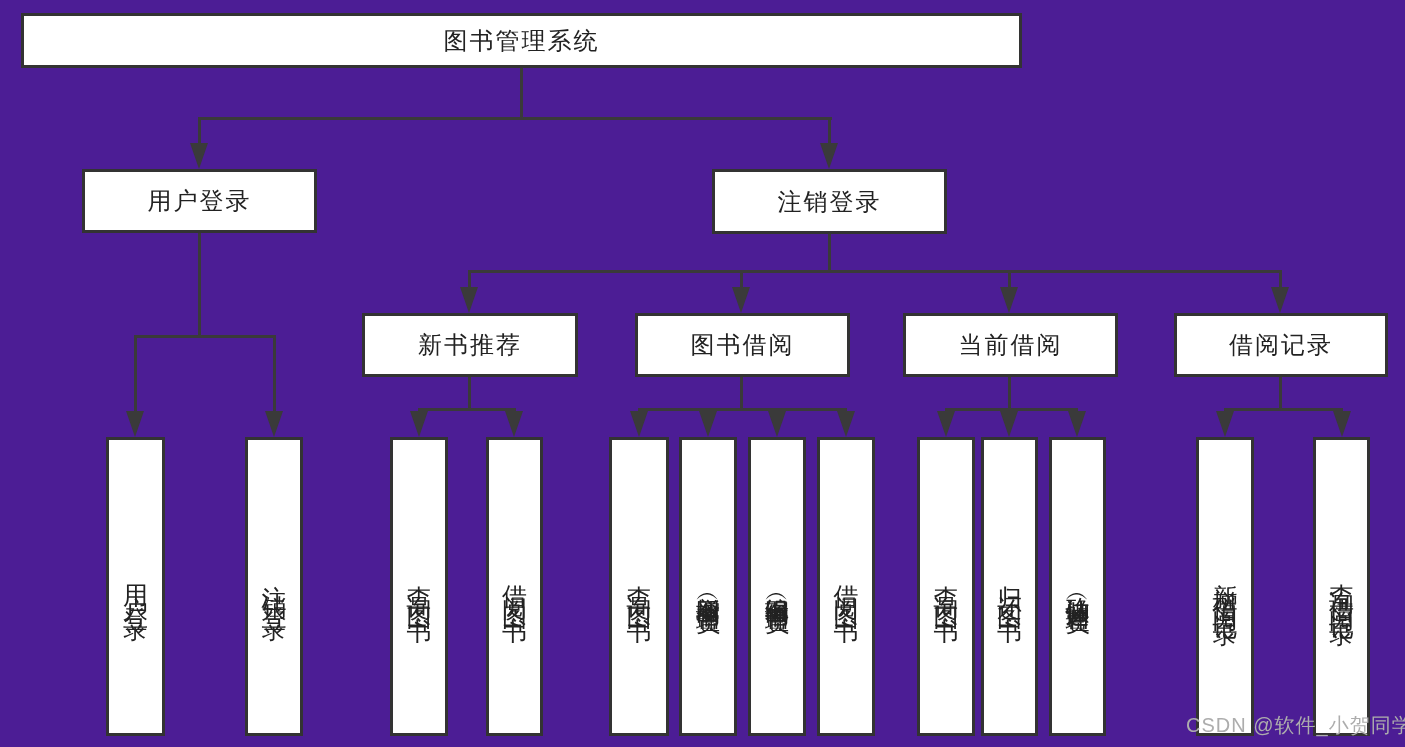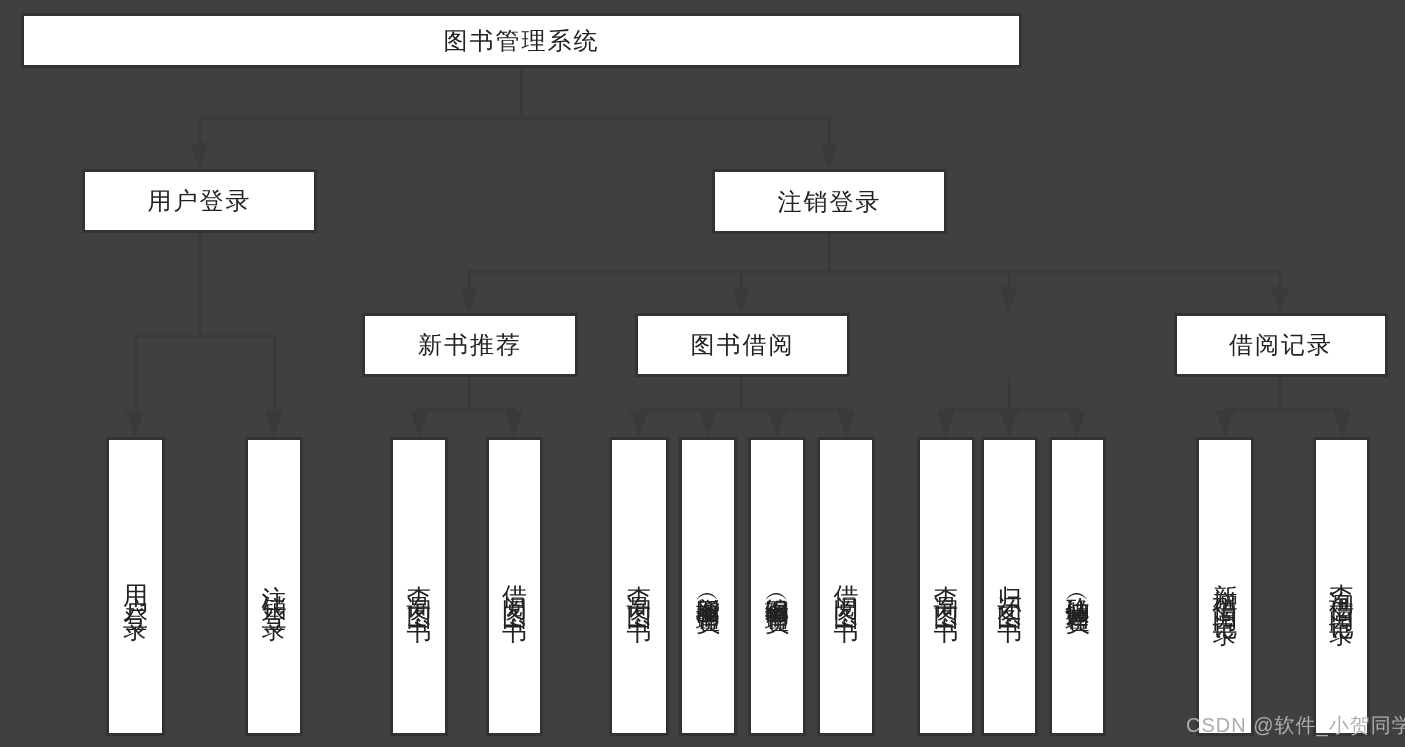--- a/index.html
+++ b/index.html
@@ -1,17 +1,17 @@
 <!DOCTYPE html>
 <html><head>
 <meta charset="utf-8">
 <style>
   html,body{margin:0;padding:0;background:#fff;}
   #canvas{
-    position:relative;width:1405px;height:747px;background:#404040;overflow:hidden;
+    position:relative;width:1405px;height:747px;background:#4c1d95;overflow:hidden;
     font-family:"Liberation Sans","DejaVu Sans",sans-serif;color:#222222;
   }
   .box{
     position:absolute;box-sizing:border-box;border:3px solid #333333;background:#ffffff;
     display:flex;align-items:center;justify-content:center;
   }
   .box-h{font-size:24px;letter-spacing:2px;white-space:nowrap;}
   .box-v{
     top:437px;height:299px;font-size:25px;
     writing-mode:vertical-rl;text-orientation:upright;
@@ -50,20 +50,23 @@
   </div>
 
   <div class="box box-h" style="left:362px;top:313px;width:216px;height:64px;">
     <span>新书推荐</span>
   </div>
 
   <div class="box box-h" style="left:635px;top:313px;width:215px;height:64px;">
     <span>图书借阅</span>
   </div>
 
+  <div class="box box-h" style="left:903px;top:313px;width:215px;height:64px;">
+    <span>当前借阅</span>
+  </div>
 
   <div class="box box-h" style="left:1174px;top:313px;width:214px;height:64px;">
     <span>借阅记录</span>
   </div>
 
   <div class="box box-v" style="left:106px;width:59px;">
     <span>用户登录</span>
   </div>
   <div class="box box-v" style="left:245px;width:58px;">
     <span>注销登录</span>

